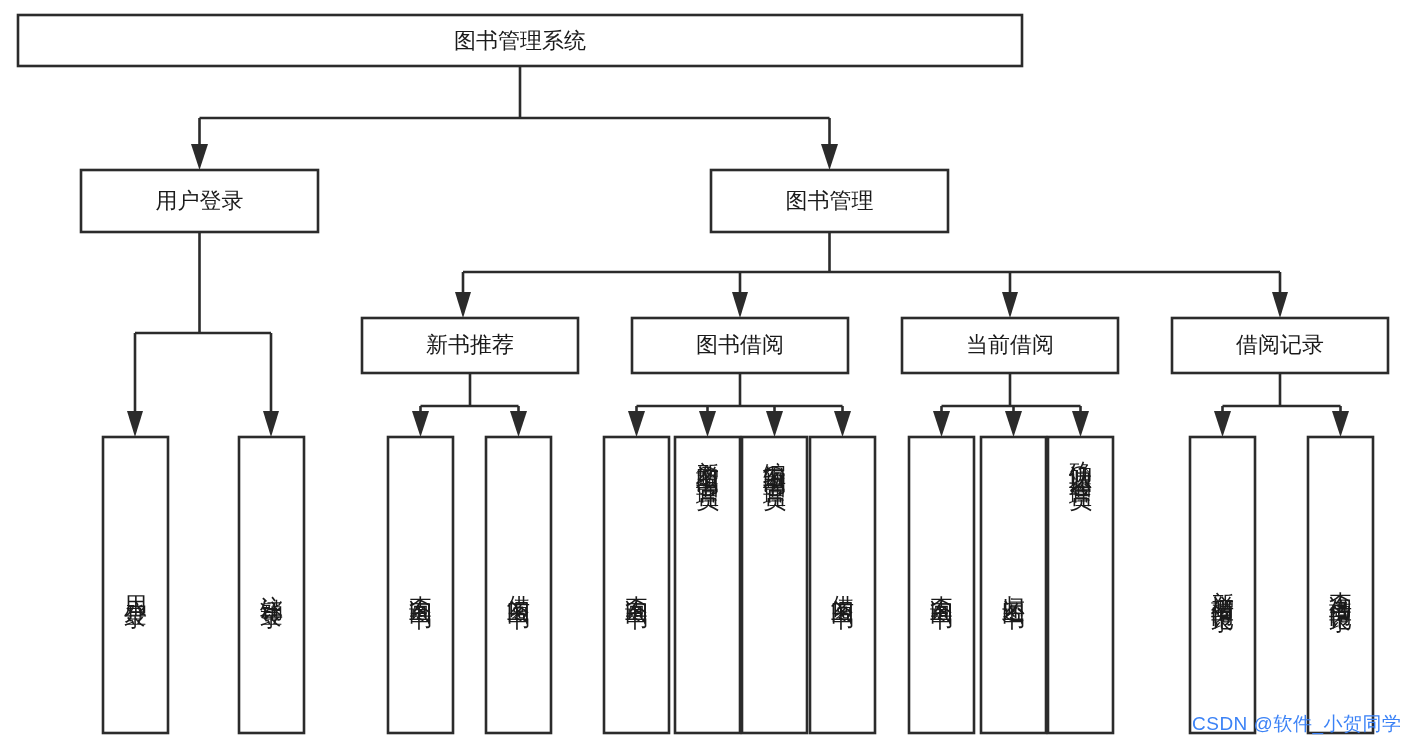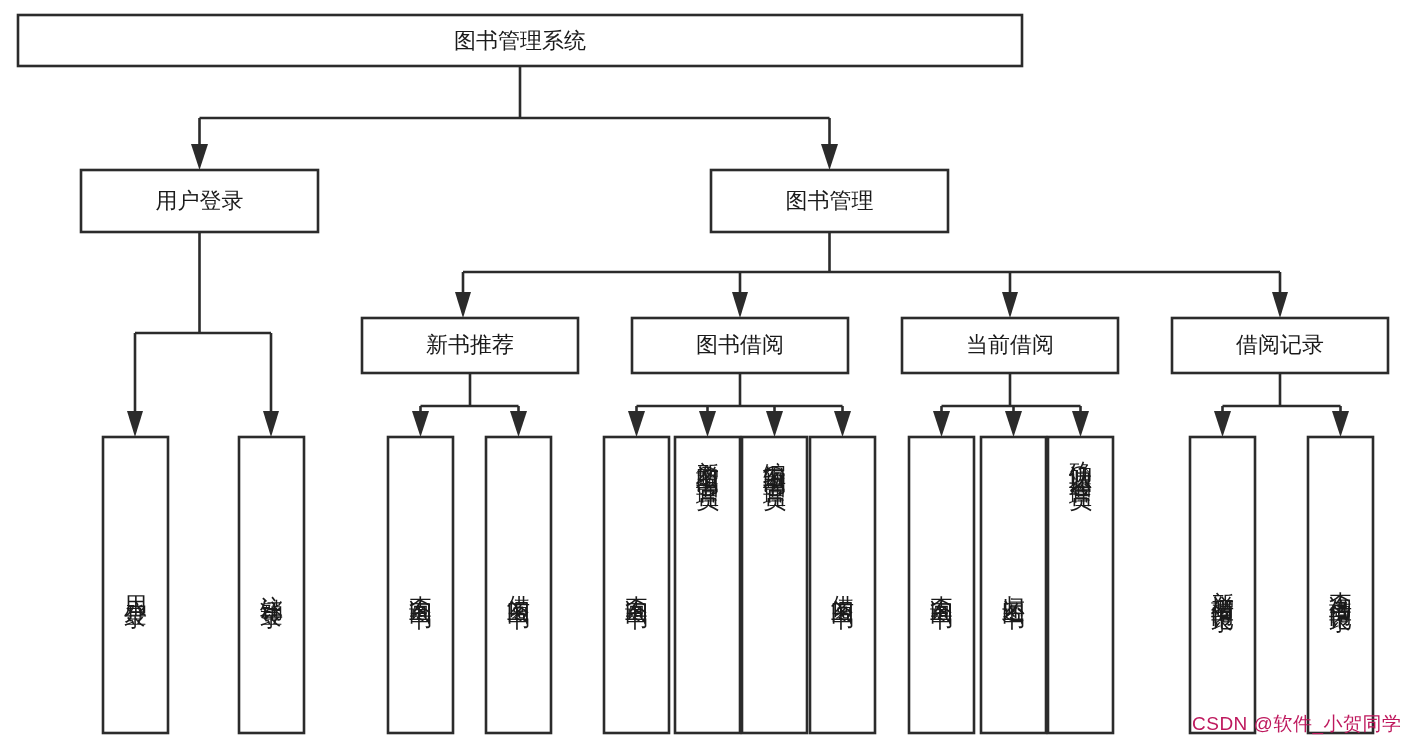--- a/index.html
+++ b/index.html
@@ -63,21 +63,21 @@
     position: absolute;
     display: flex;
     align-items: center;
     justify-content: center;
     pointer-events: none;
   }
   .watermark {
     position: absolute;
     font-family: "Liberation Sans", "DejaVu Sans", sans-serif;
     font-size: 19px;
-    color: #be185d;
+    color: #3b82f6;
     white-space: nowrap;
     letter-spacing: 0.5px;
   }
 </style>
 </head>
 <body>
 
 <div id="diagram-root">
 
   <svg id="tree-svg" viewBox="0 0 1405 747">

